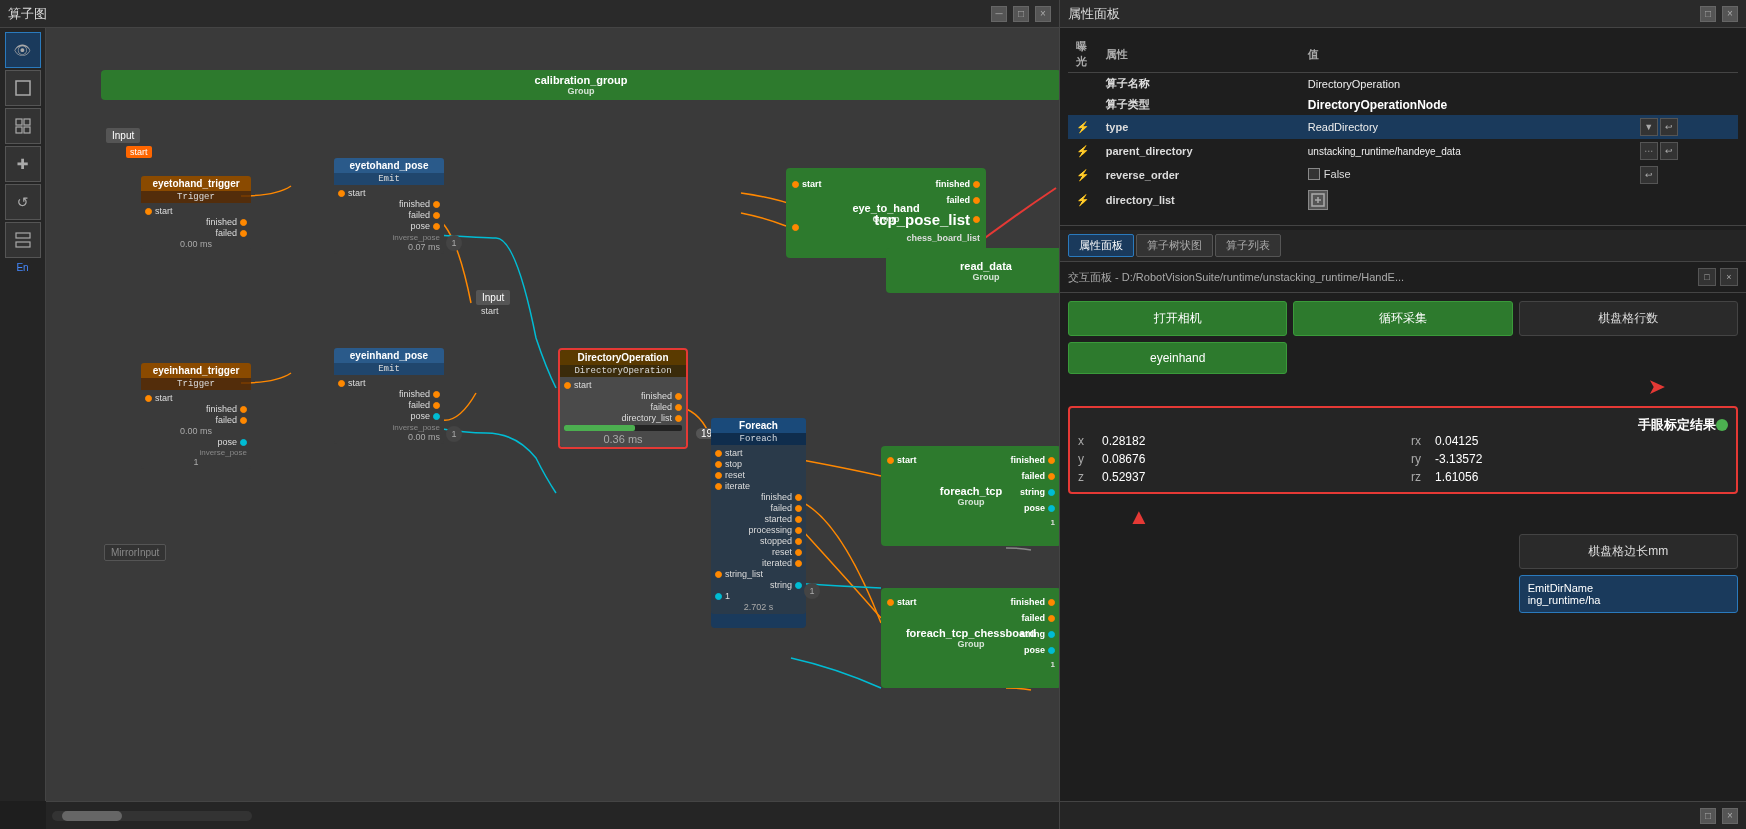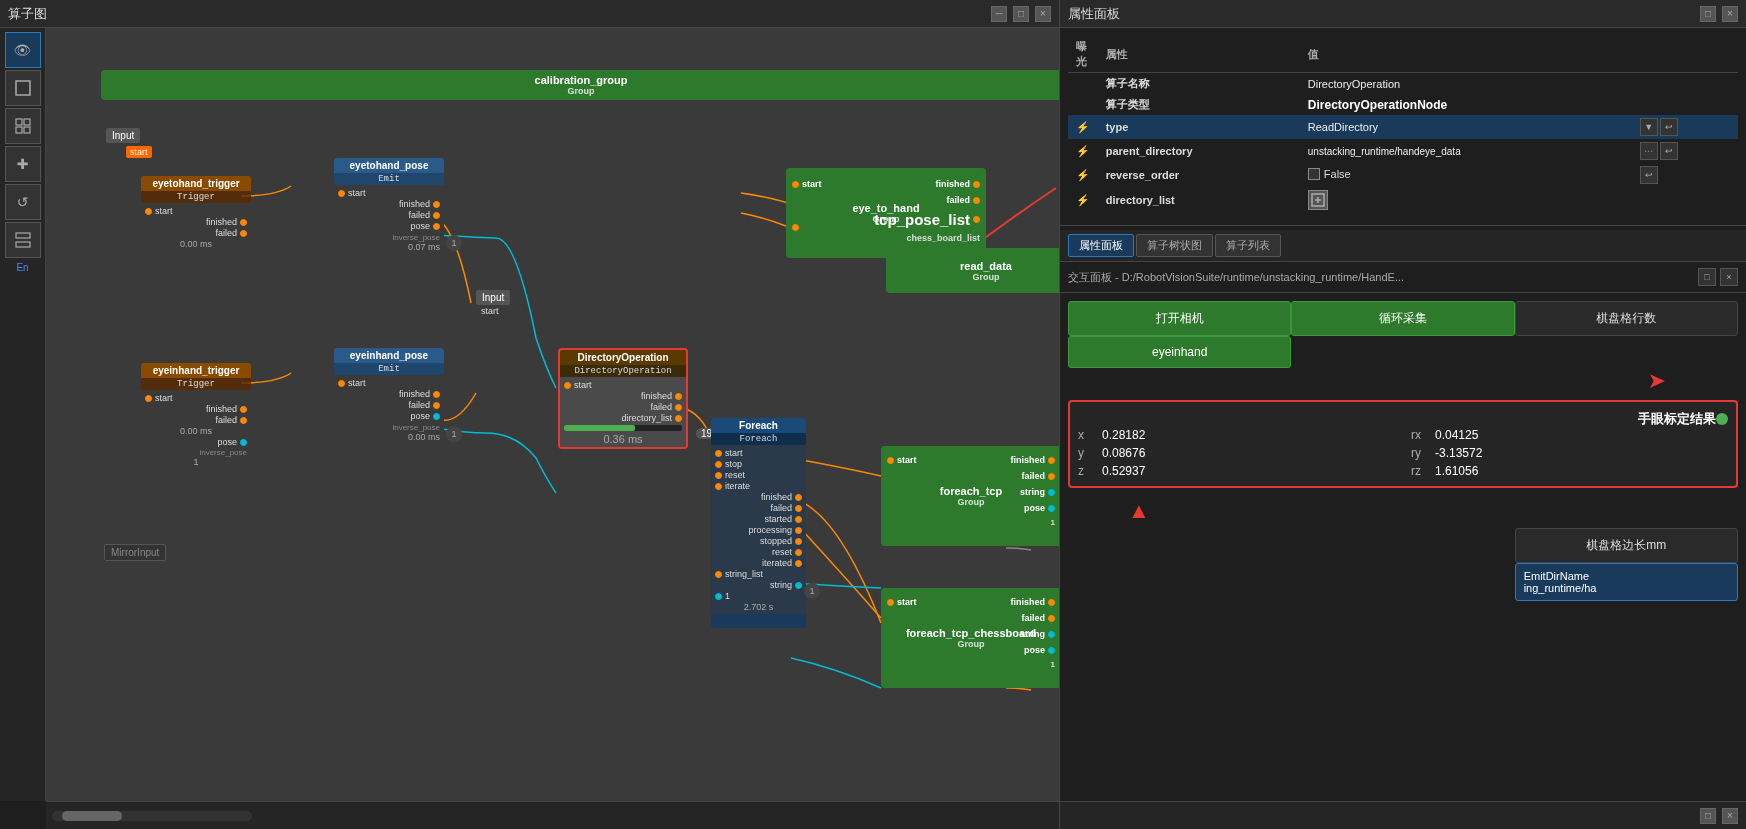--- a/index.html
+++ b/index.html
@@ -323,20 +323,21 @@
       color: #aaa;
       display: flex;
       align-items: center;
       justify-content: space-between;
     }
 
     
     .controls-grid {
       display: grid;
       grid-template-columns: 1fr 1fr 1fr;
+      gap: 6px;
       padding: 8px;
     }
     .ctrl-btn {
       padding: 8px 12px;
       background: #2d7a2d;
       border: 1px solid #3a9a3a;
       color: #fff;
       font-size: 12px;
       cursor: pointer;
       border-radius: 3px;

